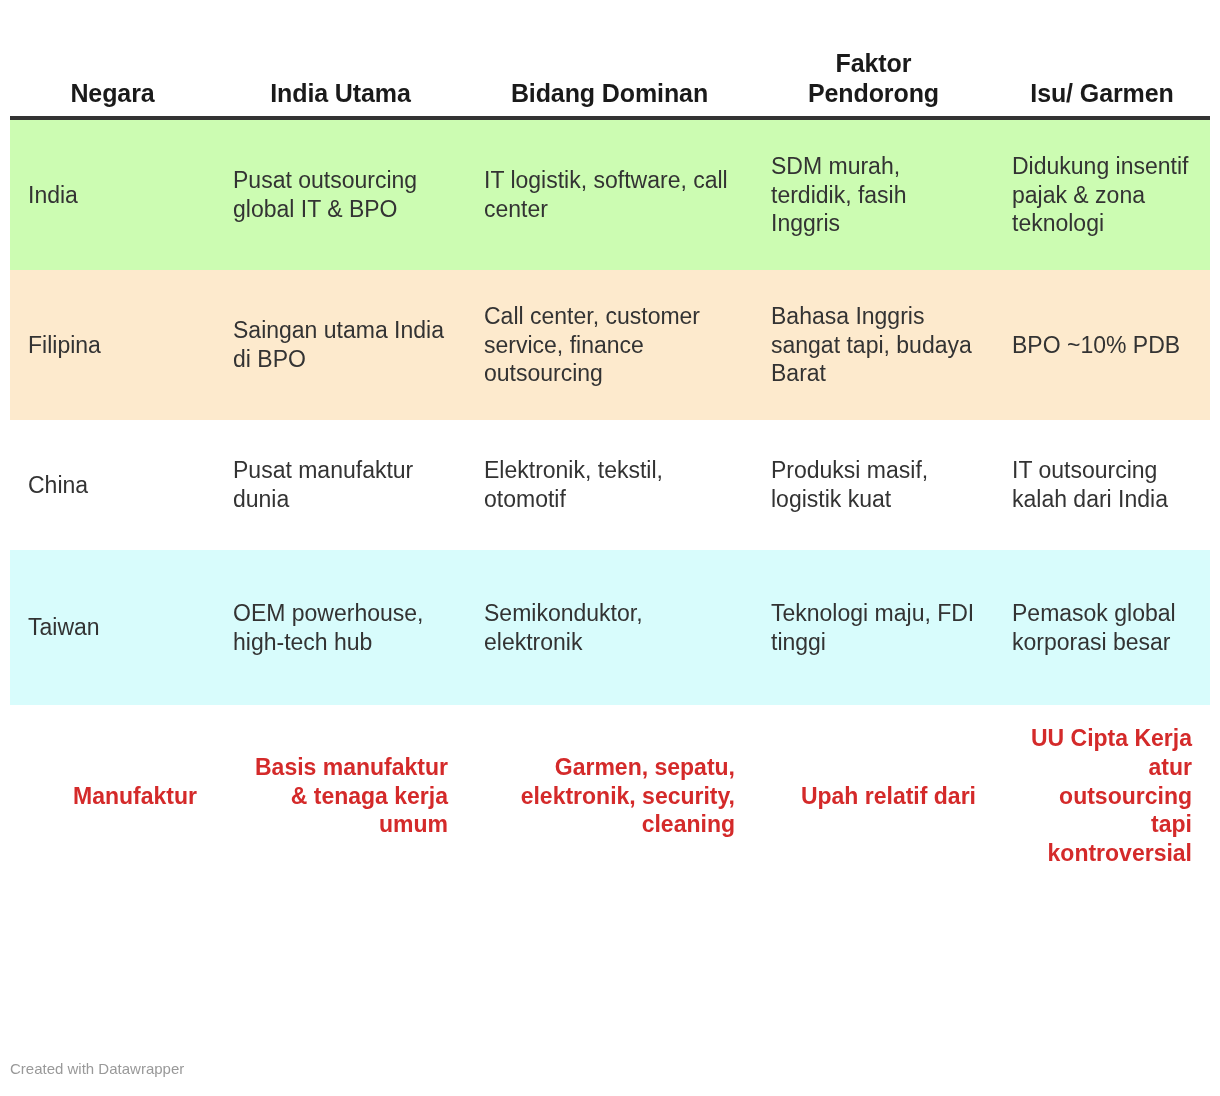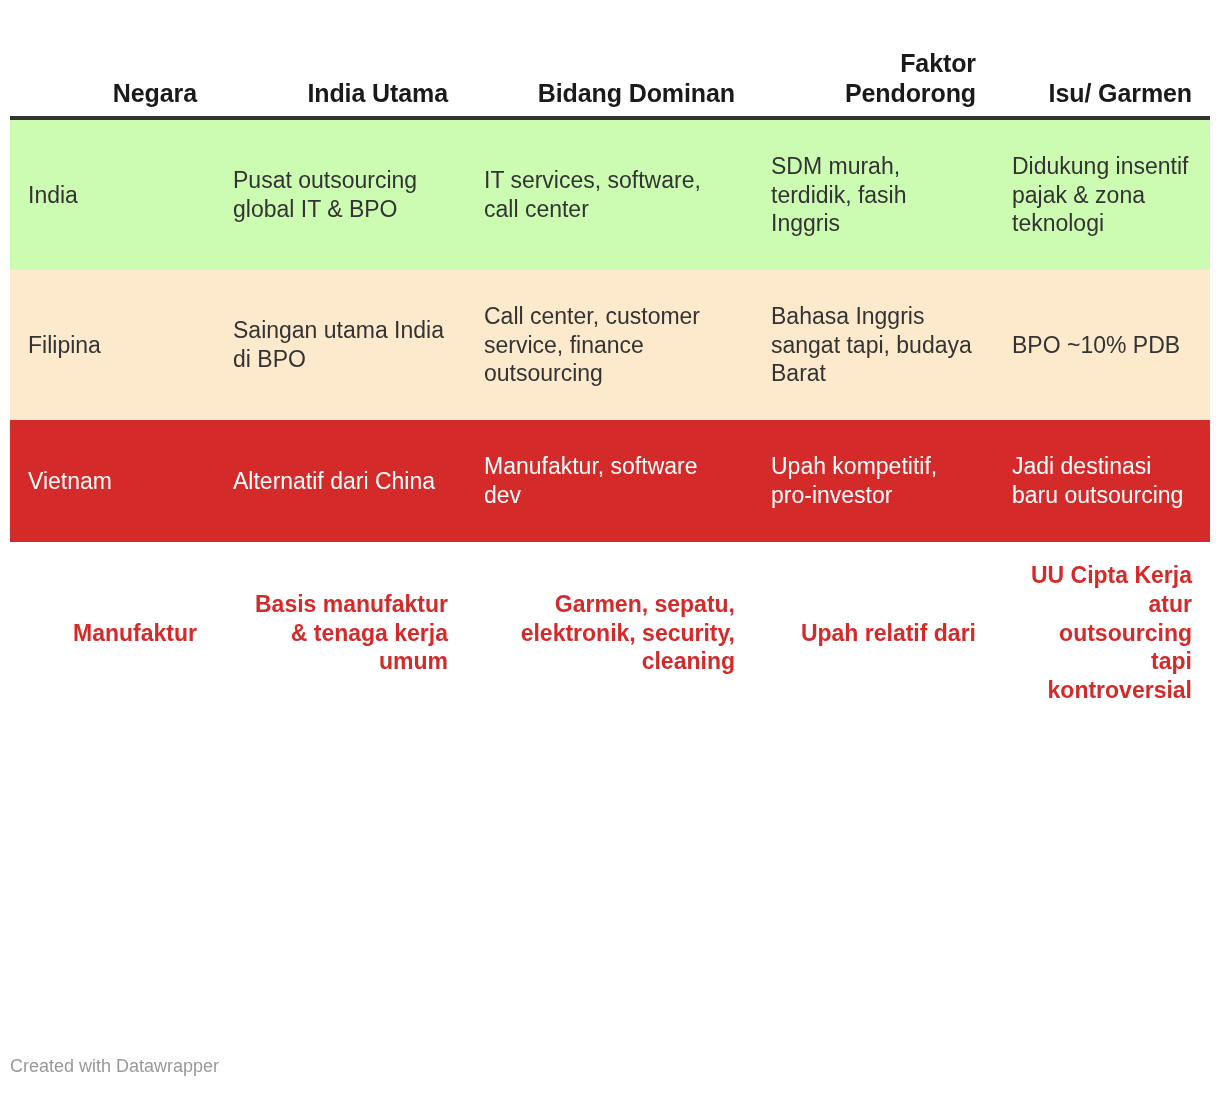--- a/index.html
+++ b/index.html
@@ -33,21 +33,21 @@
   
   col.c0 { width: 205px; }
   col.c1 { width: 251px; }
   col.c2 { width: 287px; }
   col.c3 { width: 241px; }
   col.c4 { width: 216px; }
 
   
   thead th {
     vertical-align: bottom;
-    text-align: right;
+    text-align: center;
     font-size: 25px;
     line-height: 1.18;
     font-weight: bold;
     color: #1a1a1a;
     padding: 0 18px 8px 18px;
     height: 118px;
     box-sizing: border-box;
     border-bottom: 4px solid #333333;
     letter-spacing: -0.1px;
   }
@@ -84,21 +84,21 @@
   tbody tr.h-130 td { height: 130px; }
   tbody tr.h-155 td { height: 155px; }
   tbody tr.h-122 td { height: 122px; }
   tbody tr.h-182 td { height: 182px; text-align: right; }
 
   
   .dw-footer {
     position: absolute;
     left: 10px;
     bottom: 18px;
-    font-size: 18px;
+    font-size: 15px;
     color: #999999;
     line-height: 1.2;
   }
 </style>
 </head>
 <body>
 
 <div class="chart-wrap">
 
   <table class="dw-table">
@@ -116,42 +116,49 @@
         <th>Bidang Dominan</th>
         <th>Faktor Pendorong</th>
         <th>Isu/ Garmen</th>
       </tr>
     </thead>
     <tbody>
 
       <tr class="row-green h-152">
         <td>India</td>
         <td>Pusat outsourcing global IT &amp; BPO</td>
-        <td>IT services, software, call center</td>
+        <td>IT logistik, software, call center</td>
         <td>SDM murah, terdidik, fasih Inggris</td>
         <td>Didukung insentif pajak &amp; zona teknologi</td>
       </tr>
 
       <tr class="row-orange h-150">
         <td>Filipina</td>
         <td>Saingan utama India di BPO</td>
         <td>Call center, customer service, finance outsourcing</td>
         <td>Bahasa Inggris sangat tapi, budaya Barat</td>
         <td>BPO ~10% PDB</td>
       </tr>
 
+      <tr class="row-plain h-130">
+        <td>China</td>
+        <td>Pusat manufaktur dunia</td>
+        <td>Elektronik, tekstil, otomotif</td>
+        <td>Produksi masif, logistik kuat</td>
+        <td>IT outsourcing kalah dari India</td>
+      </tr>
 
+      <tr class="row-cyan h-155">
+        <td>Taiwan</td>
+        <td>OEM powerhouse, high-tech hub</td>
+        <td>Semikonduktor, elektronik</td>
+        <td>Teknologi maju, FDI tinggi</td>
+        <td>Pemasok global korporasi besar</td>
+      </tr>
 
-      <tr class="row-red h-122">
-        <td>Vietnam</td>
-        <td>Alternatif dari China</td>
-        <td>Manufaktur, software dev</td>
-        <td>Upah kompetitif, pro-investor</td>
-        <td>Jadi destinasi baru outsourcing</td>
-      </tr>
 
       <tr class="row-highlight h-182">
         <td>Manufaktur</td>
         <td>Basis manufaktur &amp; tenaga kerja umum</td>
         <td>Garmen, sepatu, elektronik, security, cleaning</td>
         <td>Upah relatif dari</td>
         <td>UU Cipta Kerja atur outsourcing tapi kontroversial</td>
       </tr>
 
     </tbody>

